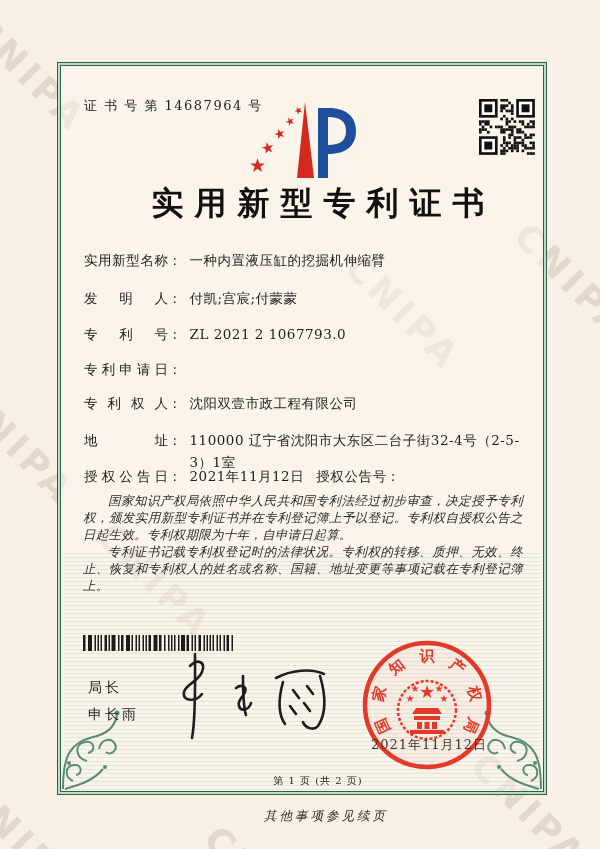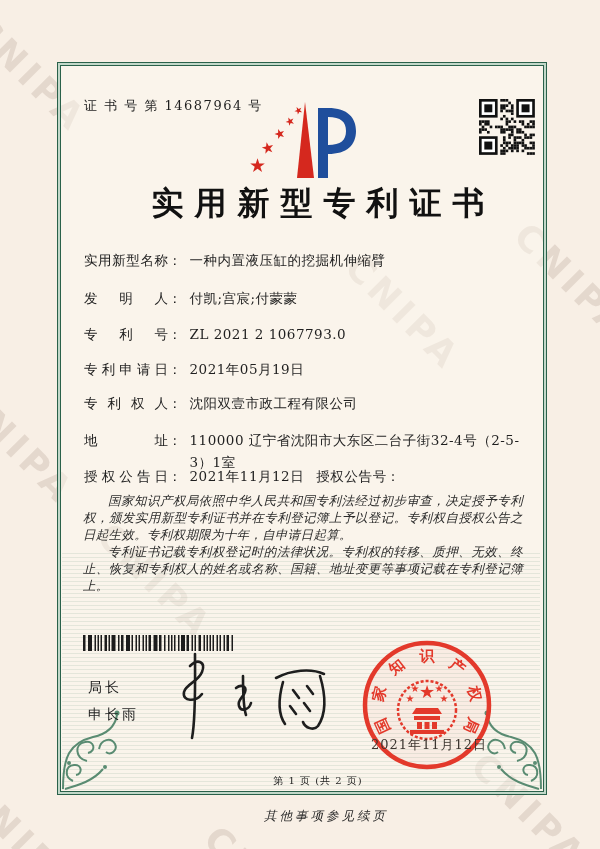--- a/index.html
+++ b/index.html
@@ -231,21 +231,20 @@
     <span class="fvalue">付凯;宫宸;付蒙蒙</span>
   </div>
   <div class="field-row" style="top:323px">
     <span class="flabel">专利号</span>
       <span class="fcolon">：</span>
     <span class="fvalue">ZL 2021 2 1067793.0</span>
   </div>
   <div class="field-row" style="top:358px">
     <span class="flabel">专利申请日</span>
       <span class="fcolon">：</span>
-    <span class="fvalue">2021年05月19日</span>
   </div>
   <div class="field-row" style="top:392px">
     <span class="flabel">专利权人</span>
       <span class="fcolon">：</span>
     <span class="fvalue">沈阳双壹市政工程有限公司</span>
   </div>
   <div class="field-row" style="top:429px">
     <span class="flabel">地址</span>
       <span class="fcolon">：</span>
     <span class="fvalue wrap">110000 辽宁省沈阳市大东区二台子街32-4号（2-5-3）1室</span>

